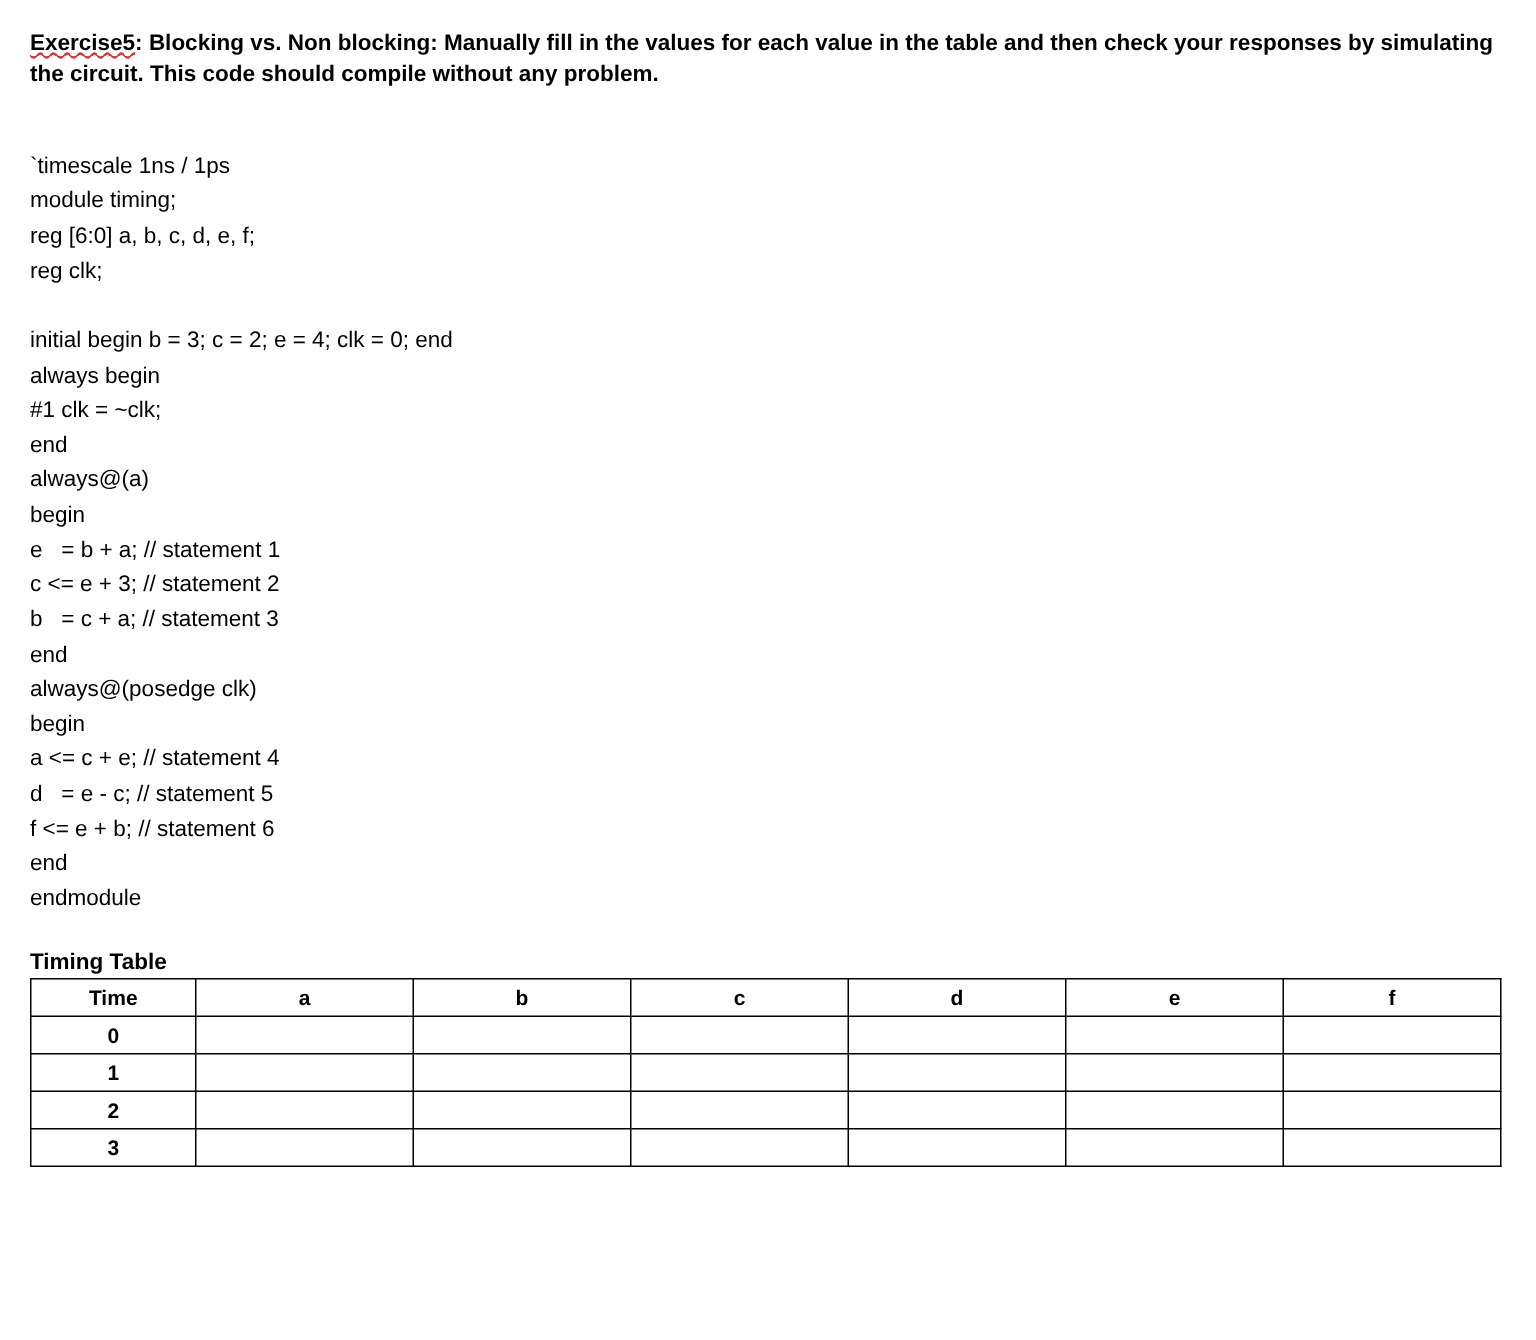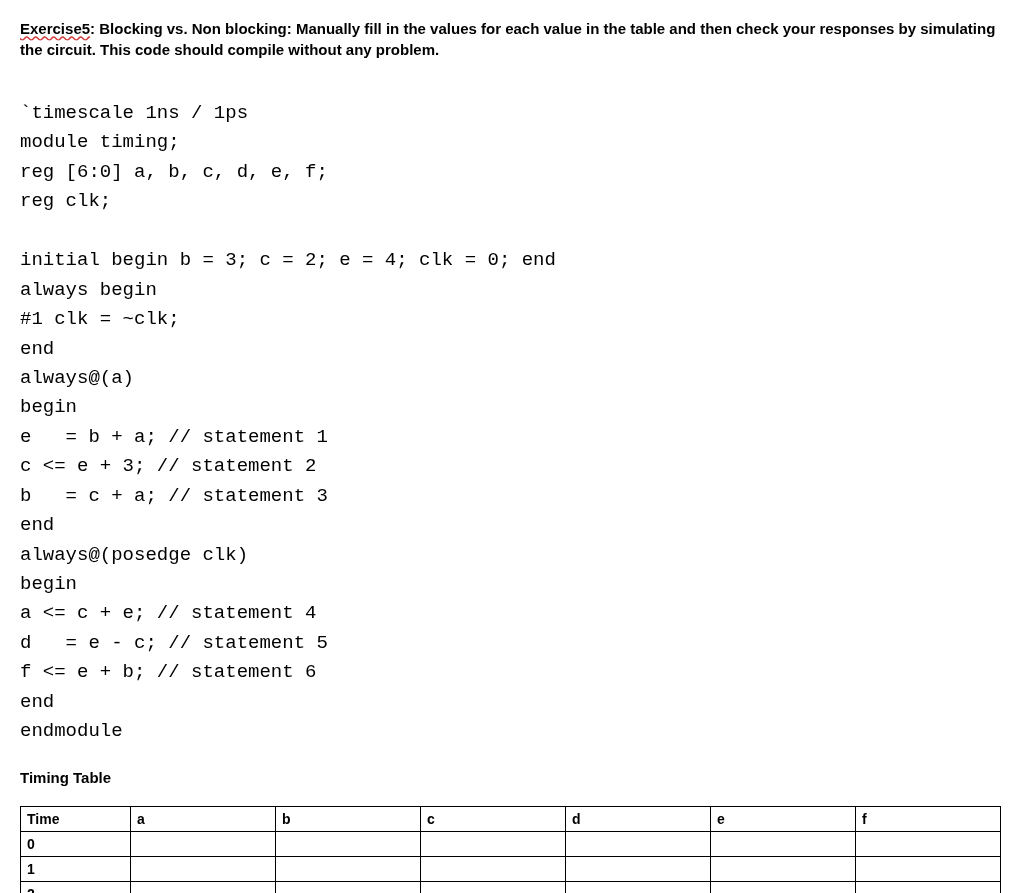--- a/index.html
+++ b/index.html
@@ -14,41 +14,41 @@
       font-weight: bold;
       line-height: 1.4;
       margin-bottom: 39px;
     }
     .underline-wavy {
       text-decoration-line: underline;
       text-decoration-style: wavy;
       text-decoration-color: #d33a3a;
     }
     pre.code {
-      font-family: Liberation Mono, monospace;
-      font-size: 19px;
+      font-family: Liberation Sans, sans-serif;
+      font-size: 15px;
       line-height: 1.55;
       white-space: pre;
       margin: 0 0 22px 0;
     }
     .timing-title {
       font-weight: bold;
-      margin-bottom: 20px;
+      margin-bottom: 2px;
       margin-top: 6px;
     }
     table.timing {
       border-collapse: collapse;
       width: 980px;
       table-layout: fixed;
     }
     table.timing th,
     table.timing td {
       border: 1.5px solid #000;
       padding: 2px 6px;
-      text-align: left;
+      text-align: center;
       font-size: 14px;
       height: 20px;
     }
     table.timing th {
       font-weight: bold;
     }
     table.timing col.time-col { width: 110px; }
     table.timing col.var-col { width: 145px; }
   </style>
 </head>

